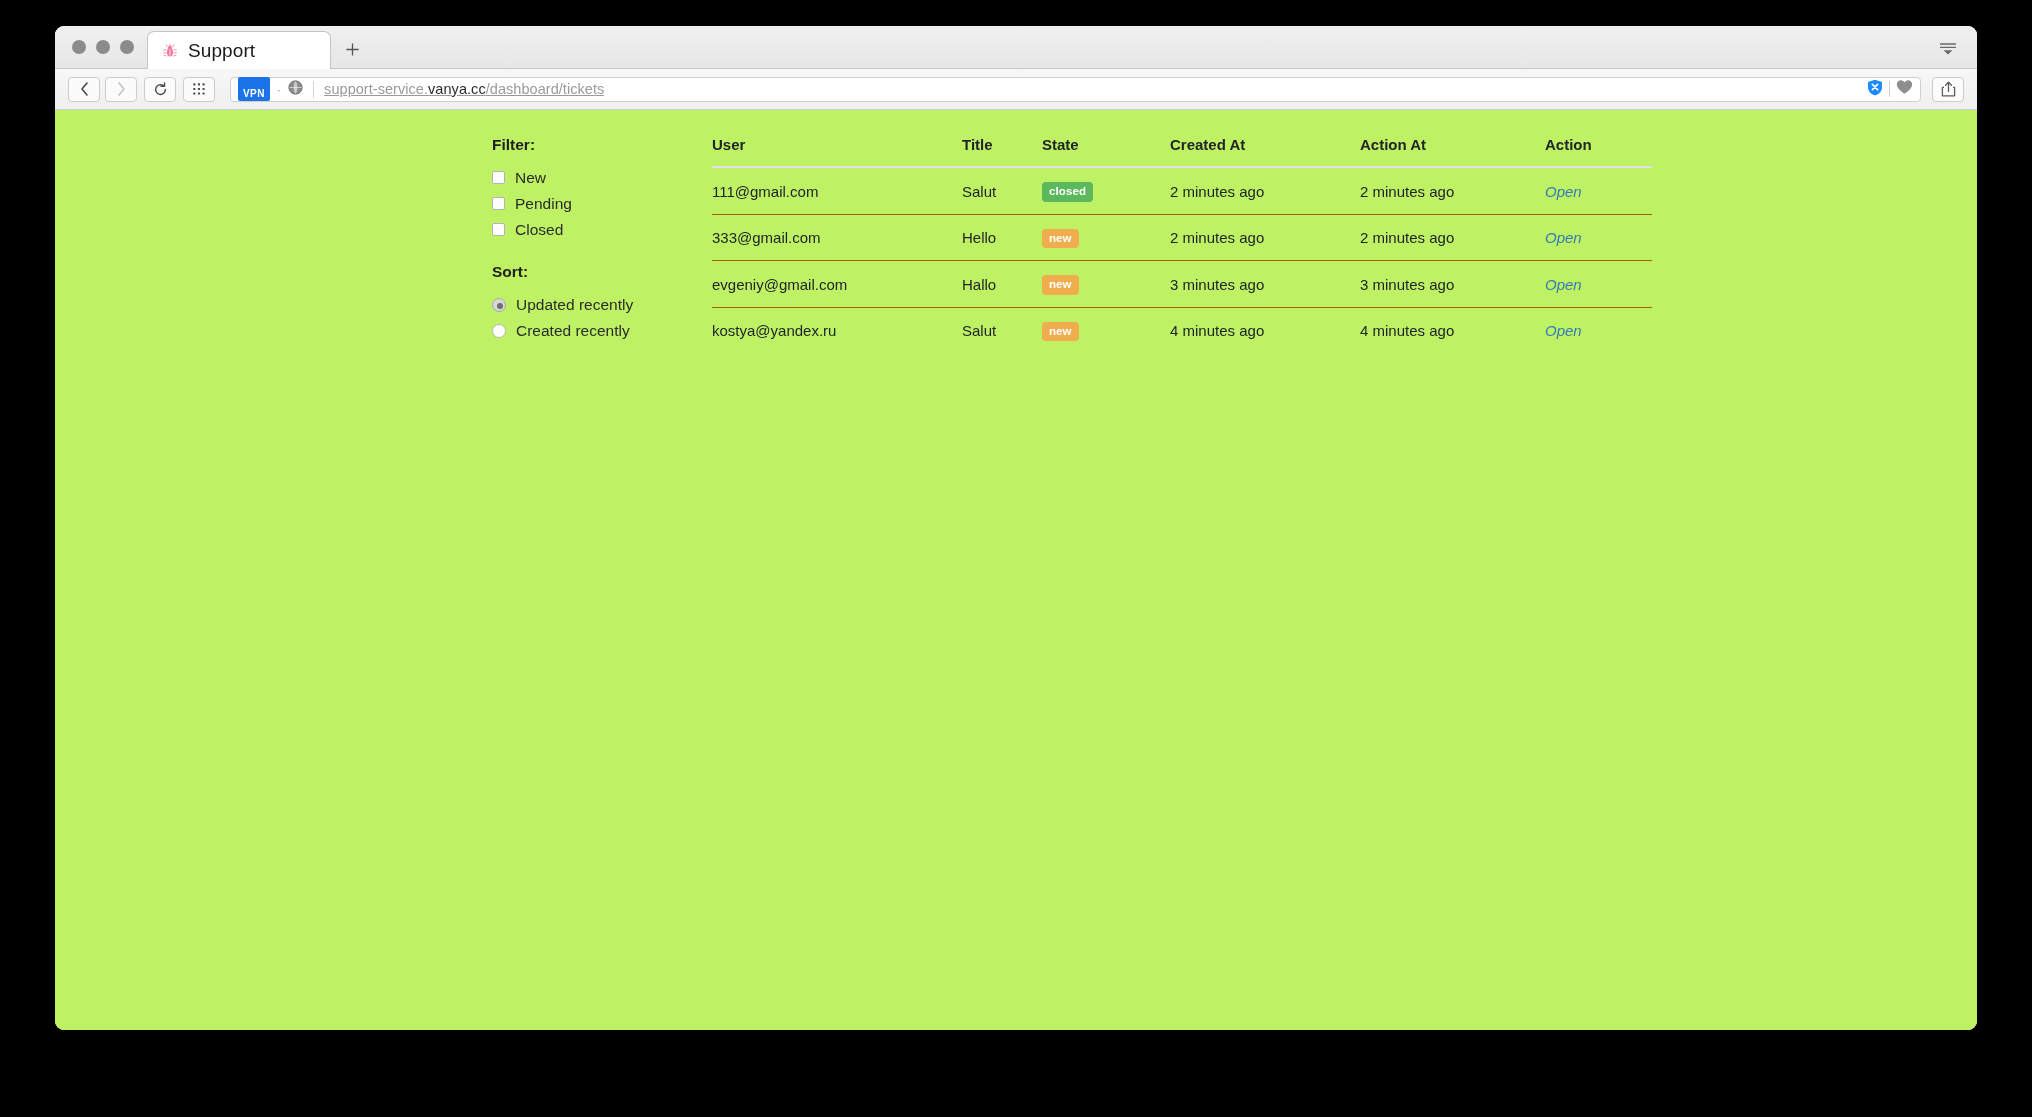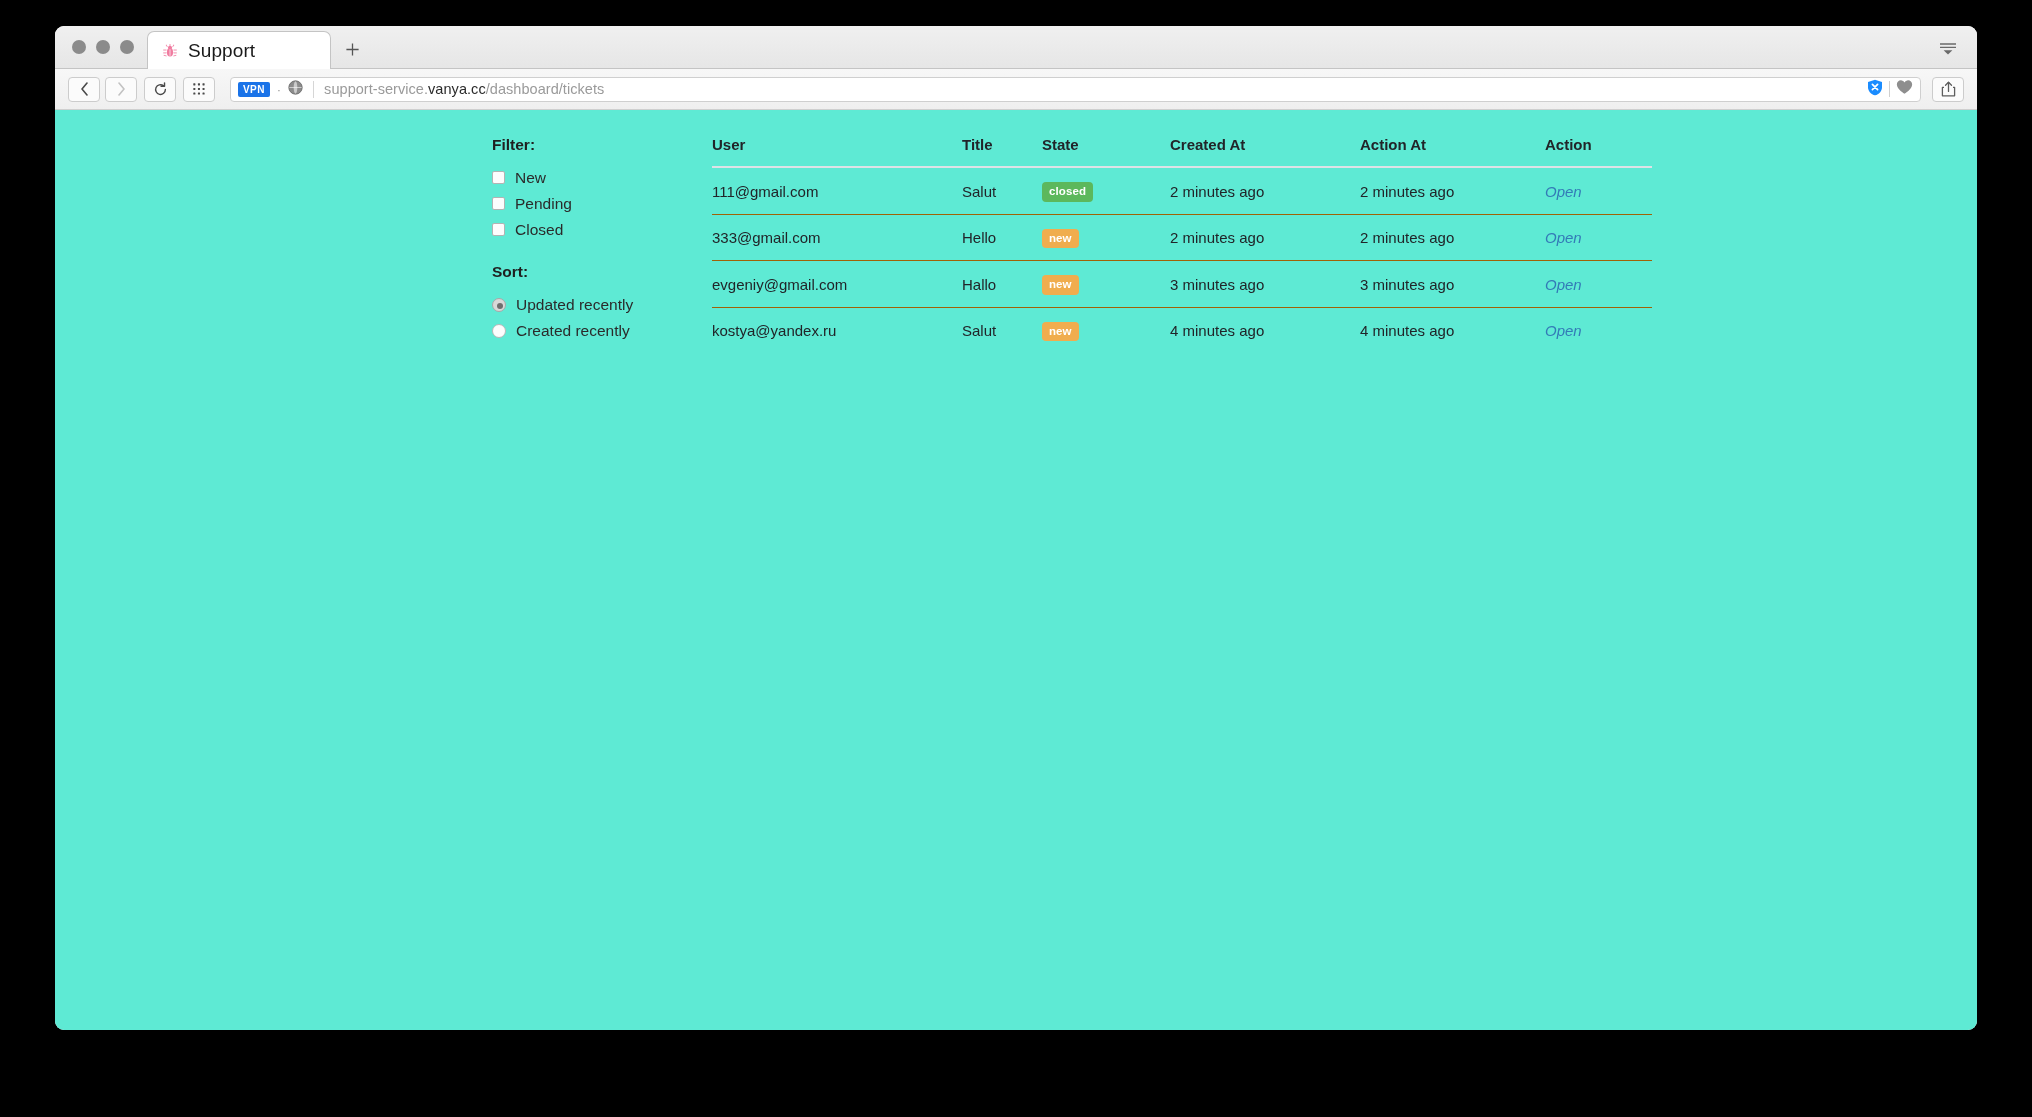--- a/index.html
+++ b/index.html
@@ -145,21 +145,21 @@
     gap: 7px;
     min-width: 0;
   }
 
   #vpn-badge {
     background: #1a73e8;
     color: #ffffff;
     font-size: 10px;
     font-weight: bold;
     letter-spacing: 0.4px;
-    padding: 2px 5px 2px 5px;
+    padding: 11px 5px 2px 5px;
     border-radius: 2px;
     line-height: 1.1;
     flex: 0 0 auto;
   }
   #vpn-dot {
     color: #9a9a9a;
     font-size: 13px;
     line-height: 1;
     flex: 0 0 auto;
   }
@@ -173,20 +173,21 @@
     margin: 0 3px;
   }
 
   #url-text {
     font-size: 14.5px;
     color: #9a9a9a;
     white-space: nowrap;
     overflow: hidden;
     text-overflow: ellipsis;
     letter-spacing: 0.05px;
+    text-decoration: underline;
   }
   #url-text .url-domain { color: #2b2b2b; }
 
   #url-right-icons {
     display: flex;
     align-items: center;
     gap: 6px;
     flex: 0 0 auto;
     margin-left: auto;
   }
@@ -202,21 +203,21 @@
     display: flex;
     align-items: center;
     justify-content: center;
     flex: 0 0 auto;
     margin-left: 4px;
   }
 
   
   #page-content {
     flex: 1;
-    background: #5eead4;
+    background: #bef264;
     position: relative;
     overflow: hidden;
   }
 
   #content-layout {
     position: absolute;
     left: 0; top: 0;
     width: 100%;
     padding-top: 26px;
     display: flex;

